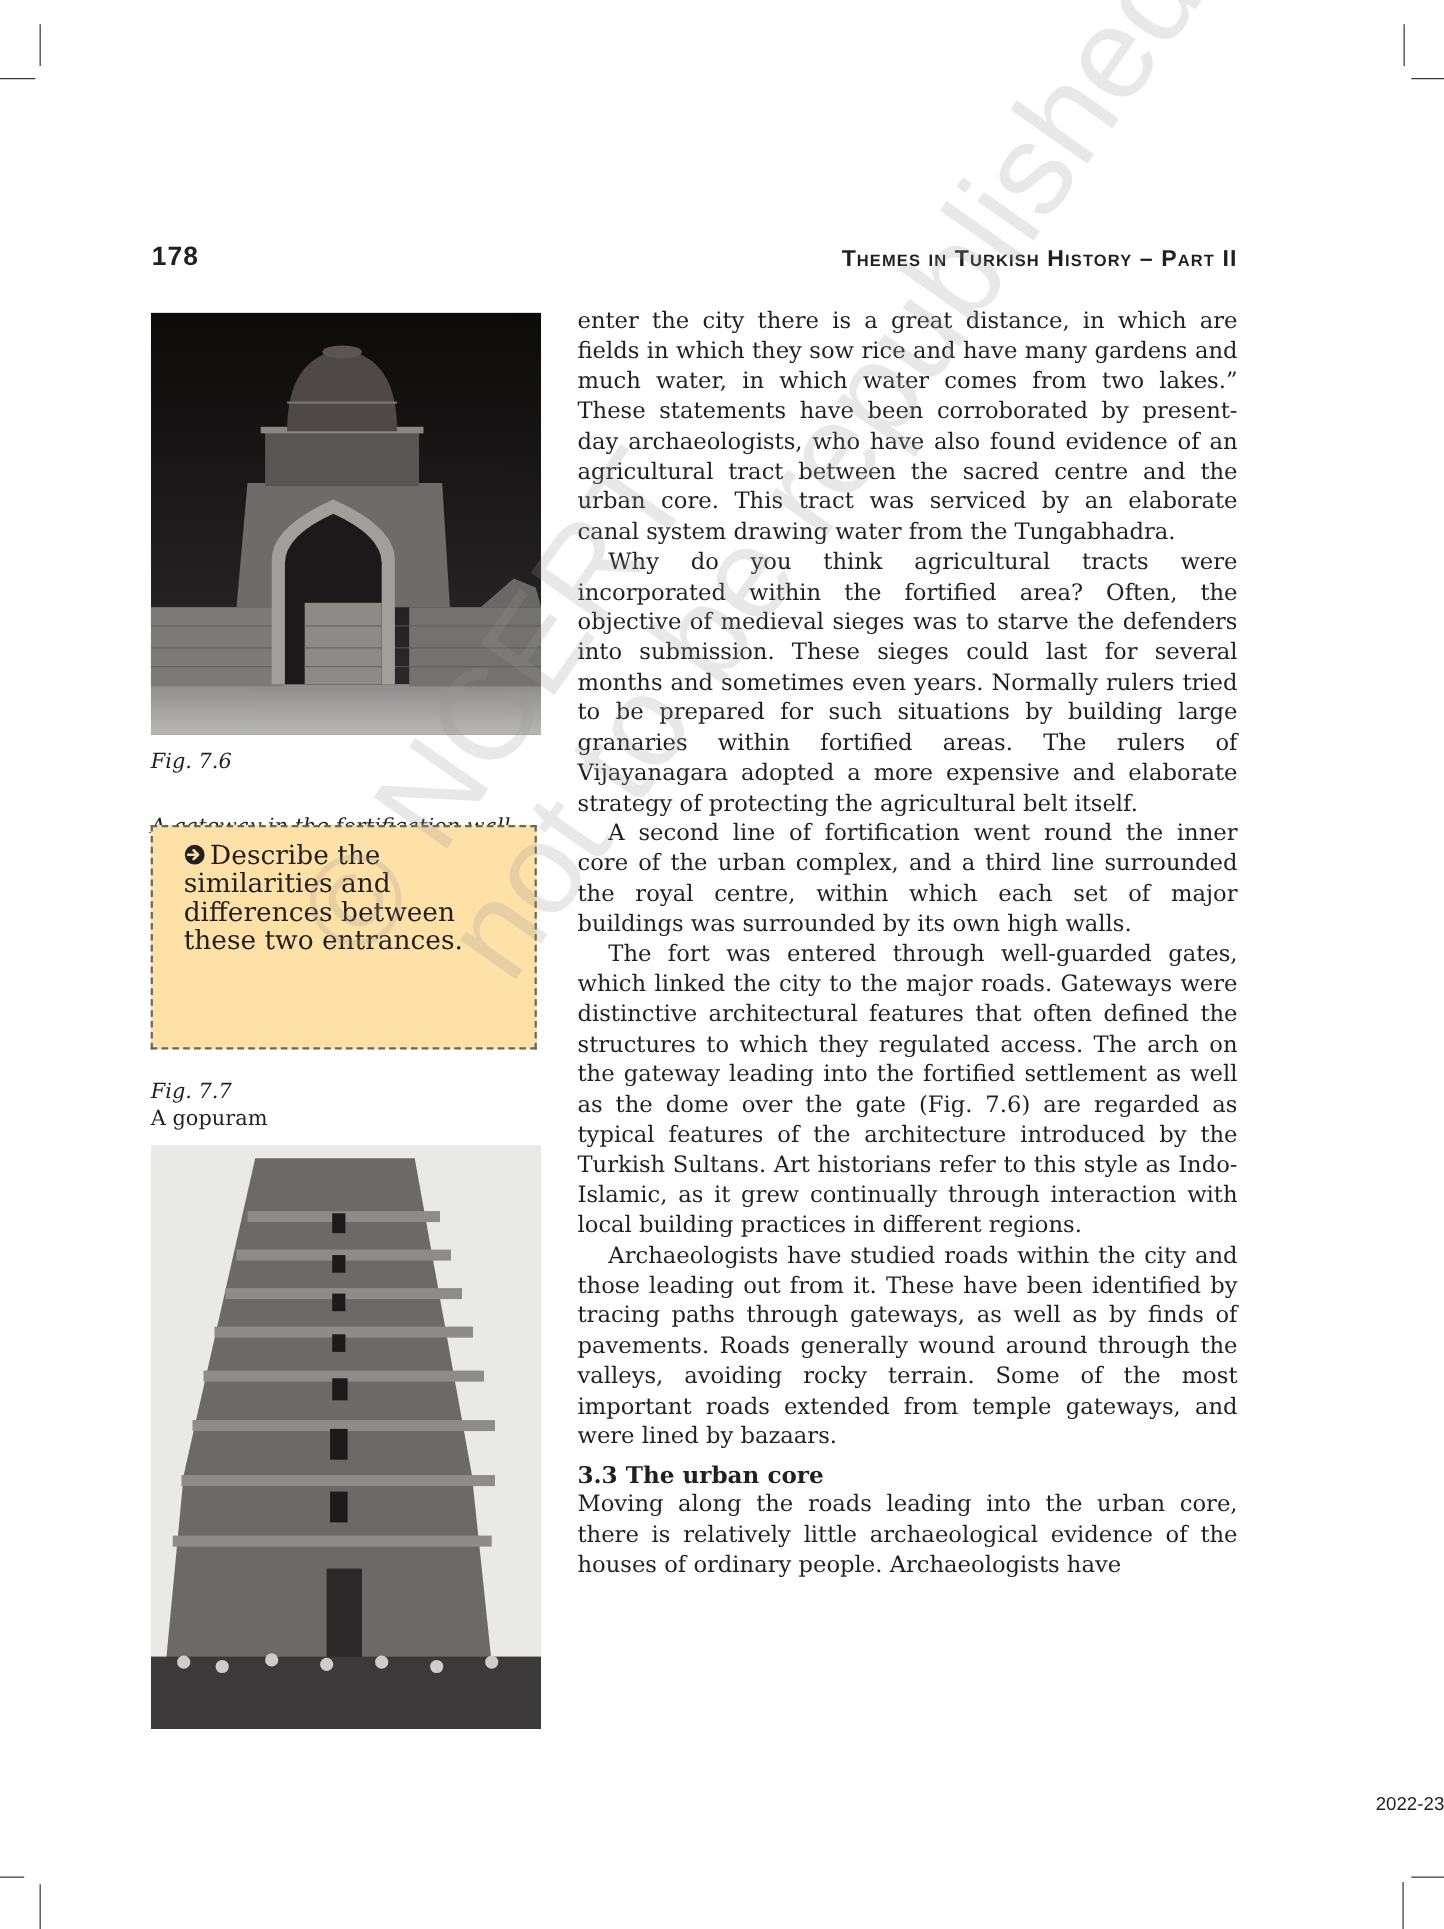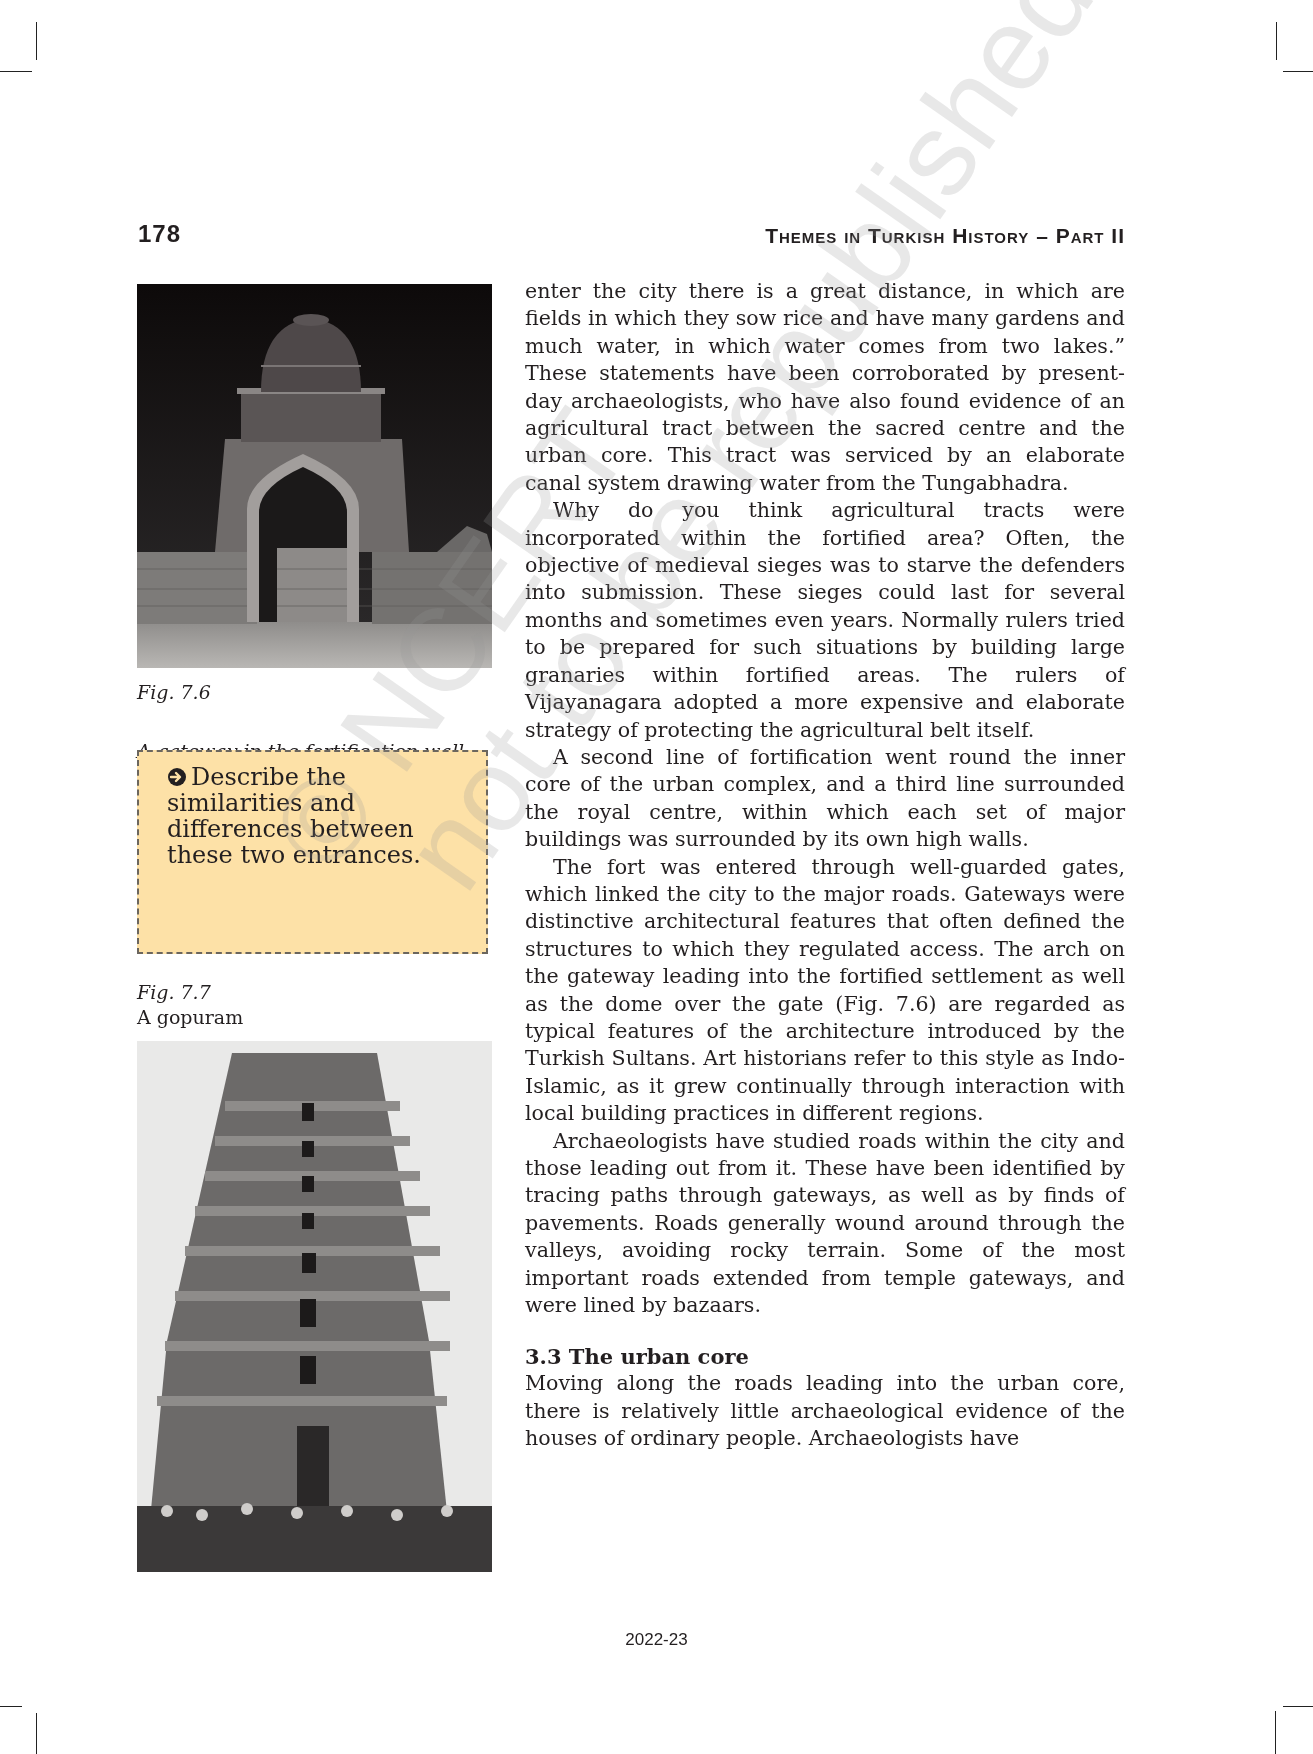--- a/index.html
+++ b/index.html
@@ -10,23 +10,23 @@
   .photo { position: absolute; left: 137px; width: 355px; overflow: hidden; }
   .photo svg { display: block; width: 100%; height: 100%; }
   .caption { position: absolute; left: 137px; font-size: 19px; line-height: 25px; color: #231f20; }
   .caption .fig { font-style: italic; }
   .caption .italic { font-style: italic; margin-top: 34px; }
   .qbox { position: absolute; left: 137px; top: 750px; width: 351px; height: 204px; background: #fde1a7; border: 2px dashed #6b665e; box-sizing: border-box; padding: 12px 12px 0 28px; font-family: "DejaVu Serif", serif; font-size: 24px; line-height: 26px; color: #231f20; }
   .qbox .arrow { display: inline-block; width: 20px; height: 20px; vertical-align: -2px; margin-right: 4px; }
   .col { position: absolute; left: 525px; top: 278px; width: 600px; font-family: "DejaVu Serif", serif; font-size: 20.6px; line-height: 27.4px; text-align: justify; color: #231f20; }
   .col p { margin: 0; text-indent: 28px; }
   .col p.first { text-indent: 0; }
-  .col h3 { margin: 24px 0 0 0; font-size: 21px; line-height: 27px; font-weight: bold; }
+  .col h3 { margin: 8px 0 0 0; font-size: 21px; line-height: 27px; font-weight: bold; }
   .col p.after-h { text-indent: 0; }
-  .footer { position: absolute; left: 0; width: 1313px; top: 1630px; text-align: center; font-family: "Liberation Sans", sans-serif; font-size: 17px; color: #231f20; }
+  .footer { position: absolute; left: 0; width: 1313px; top: 1630px; text-align: right; font-family: "Liberation Sans", sans-serif; font-size: 17px; color: #231f20; }
   .watermark { position: absolute; left: 250px; top: 820px; font-family: "Liberation Sans", sans-serif; font-size: 118px; line-height: 120px; color: rgba(150,150,150,0.22); transform: rotate(-55deg); transform-origin: left top; white-space: nowrap; pointer-events: none; }
   .watermark .l2 { display: block; margin-left: 60px; }
 </style>
 </head>
 <body>
 
 <div class="crop" style="left:36px; top:22px; width:1px; height:38px;"></div>
 <div class="crop" style="left:0px; top:71px; width:32px; height:1px;"></div>
 <div class="crop" style="left:1276px; top:22px; width:1px; height:38px;"></div>
 <div class="crop" style="left:1283px; top:71px; width:30px; height:1px;"></div>

